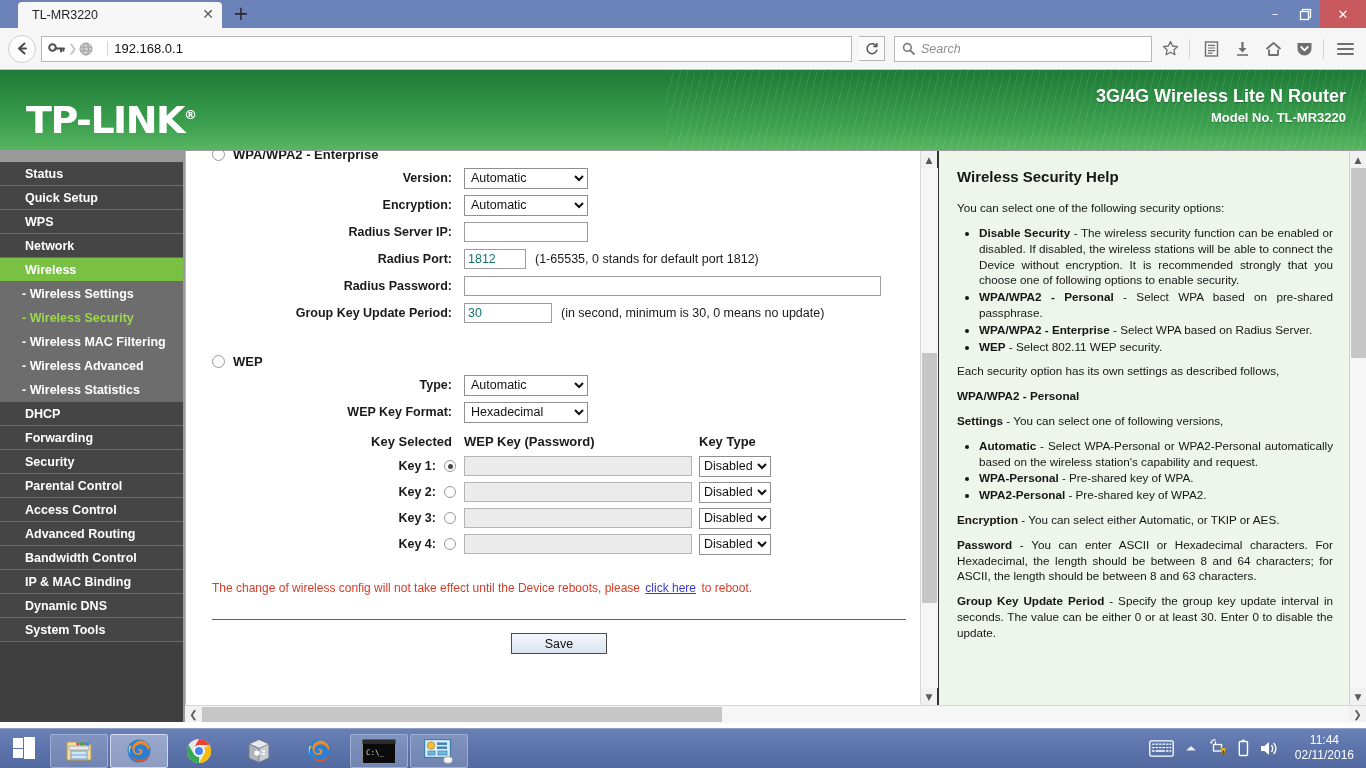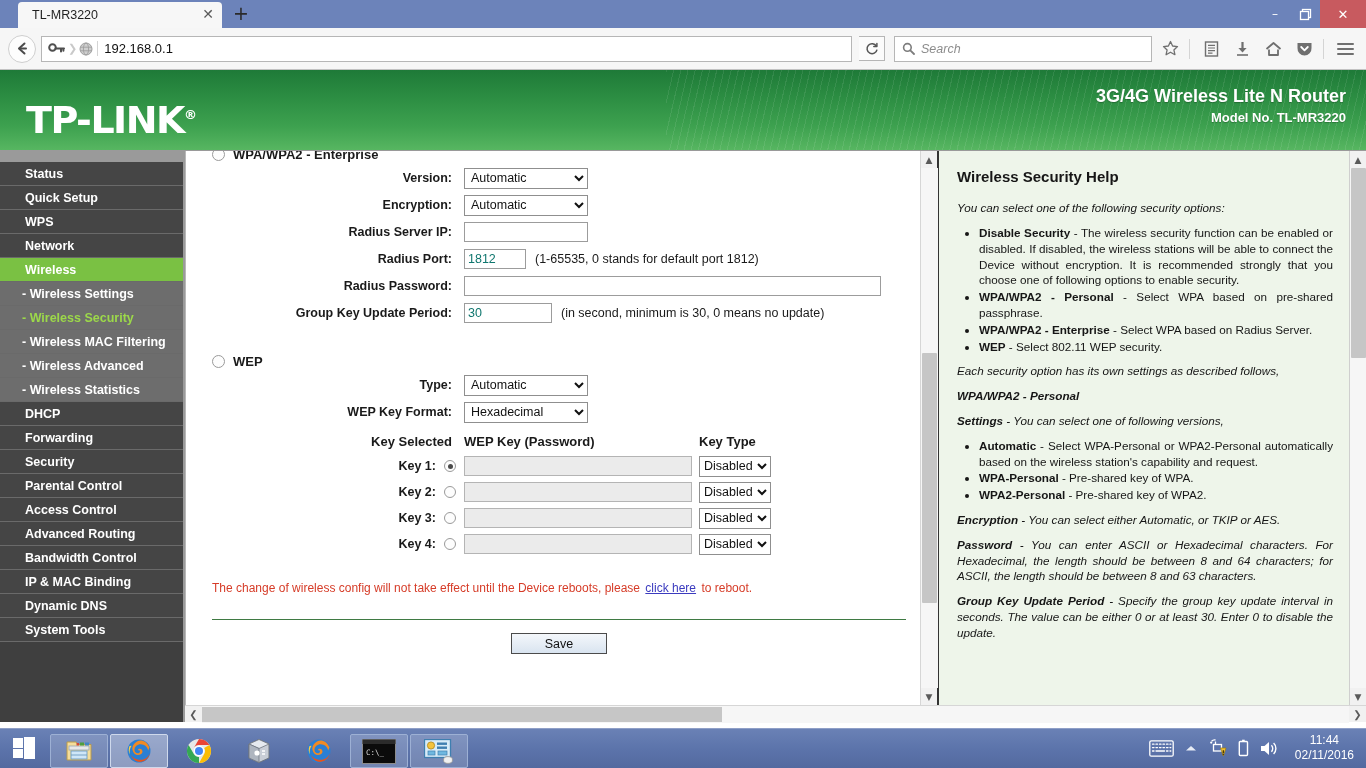--- a/index.html
+++ b/index.html
@@ -96,21 +96,21 @@
     margin-right: 4px;
   }
   .url-identity { display: flex; align-items: center; padding: 0 4px 0 6px; gap: 2px; color: #6e6e6e; }
   .url-sep { color: #c9c9c9; font-size: 11px; }
   #url-text {
     flex: 1;
     font-size: 13px;
     color: #111;
     padding-left: 6px;
     border-left: 1px solid #d4d4d4;
-    margin-left: 0;
+    margin-left: 10px;
     white-space: nowrap; overflow: hidden;
   }
   #reload-btn {
     width: 26px; height: 25px;
     border: 1px solid #b6b6b6;
     border-left: none;
     background: #fbfbfb;
     display: flex; align-items: center; justify-content: center;
     color: #555; font-size: 14px;
     font-family: "DejaVu Sans", sans-serif;
@@ -390,21 +390,21 @@
   }
   #help-inner {
     flex: 1;
     padding: 16px 16px 10px 18px;
     font-size: 11.7px;
     color: #161616;
     line-height: 1.35;
     overflow: hidden;
   }
   #help-title { font-size: 15px; font-weight: bold; margin-bottom: 13px; }
-  #help-inner p { margin: 0 0 9px 0; text-align: justify; font-style: italic; }
+  #help-inner p { margin: 0 0 9px 0; text-align: justify; }
   #help-inner ul { margin: 0 0 9px 0; padding-left: 22px; }
   #help-inner li { margin-bottom: 1px; text-align: justify; }
   #help-inner b { font-weight: bold; }
 
   
   #outer-vscroll {
     width: 17px;
     background: #f1f1f1;
     border-left: 1px solid #cfcfcf;
     display: flex; flex-direction: column; align-items: center;

